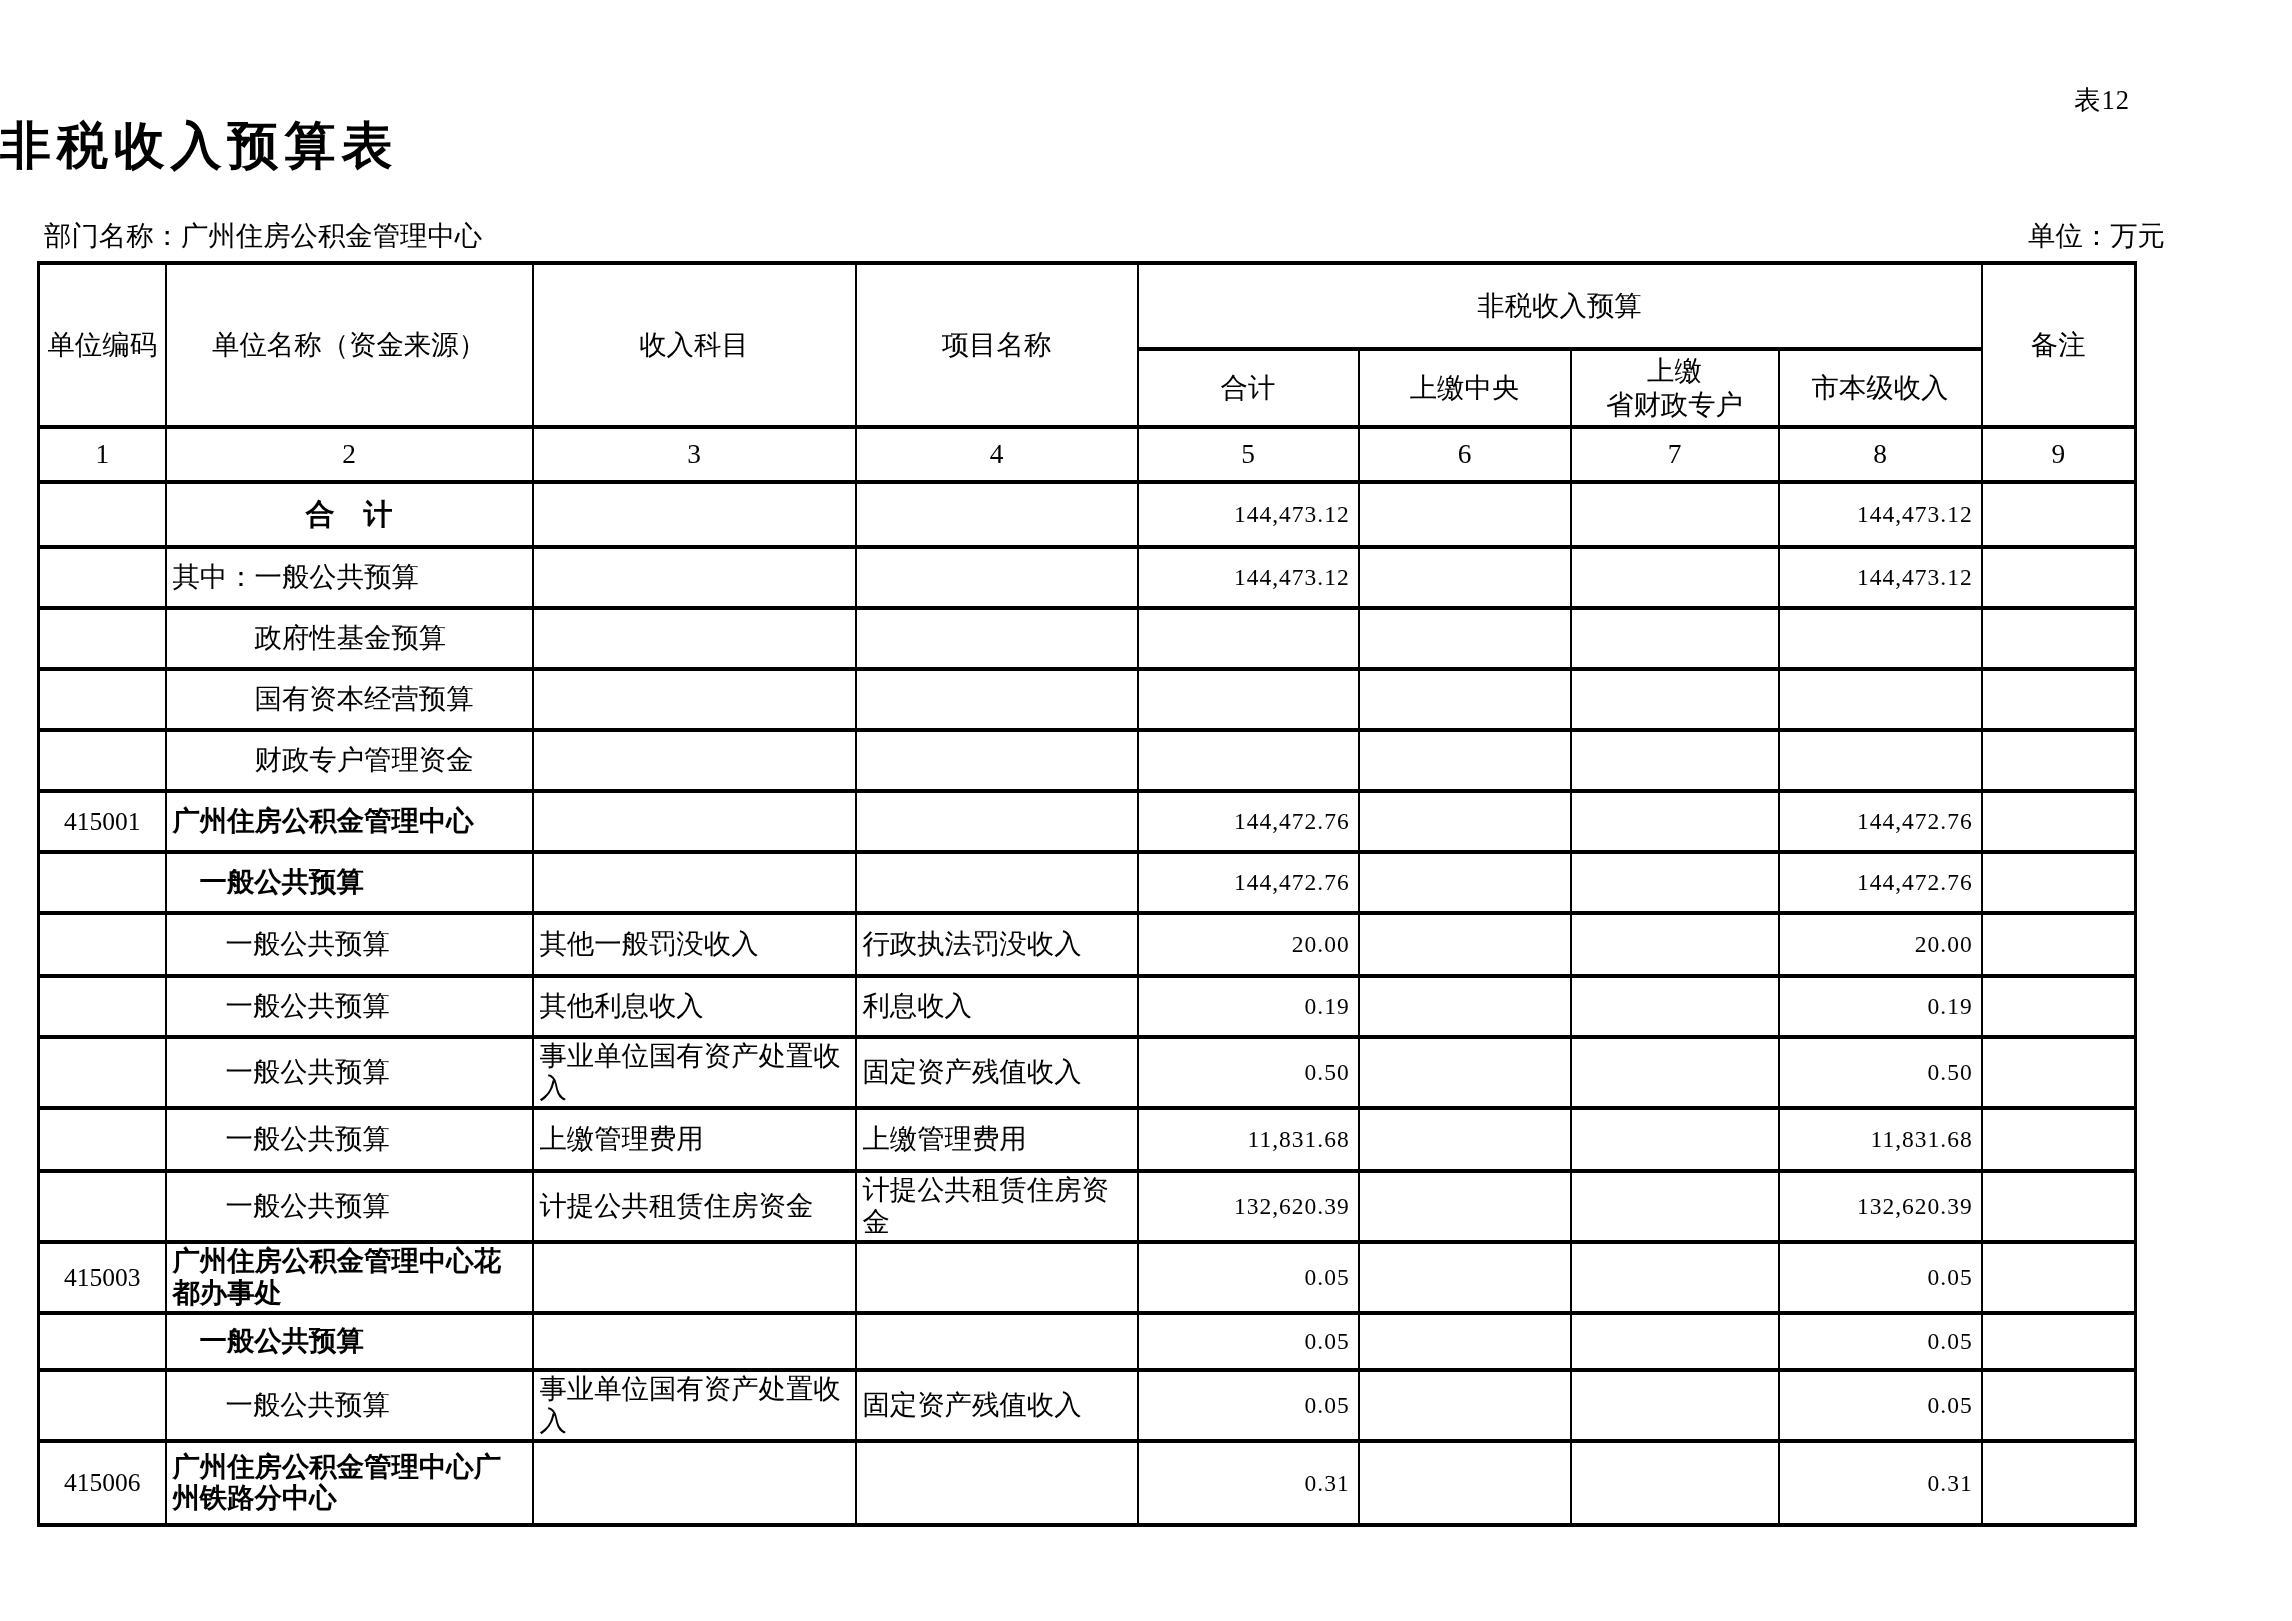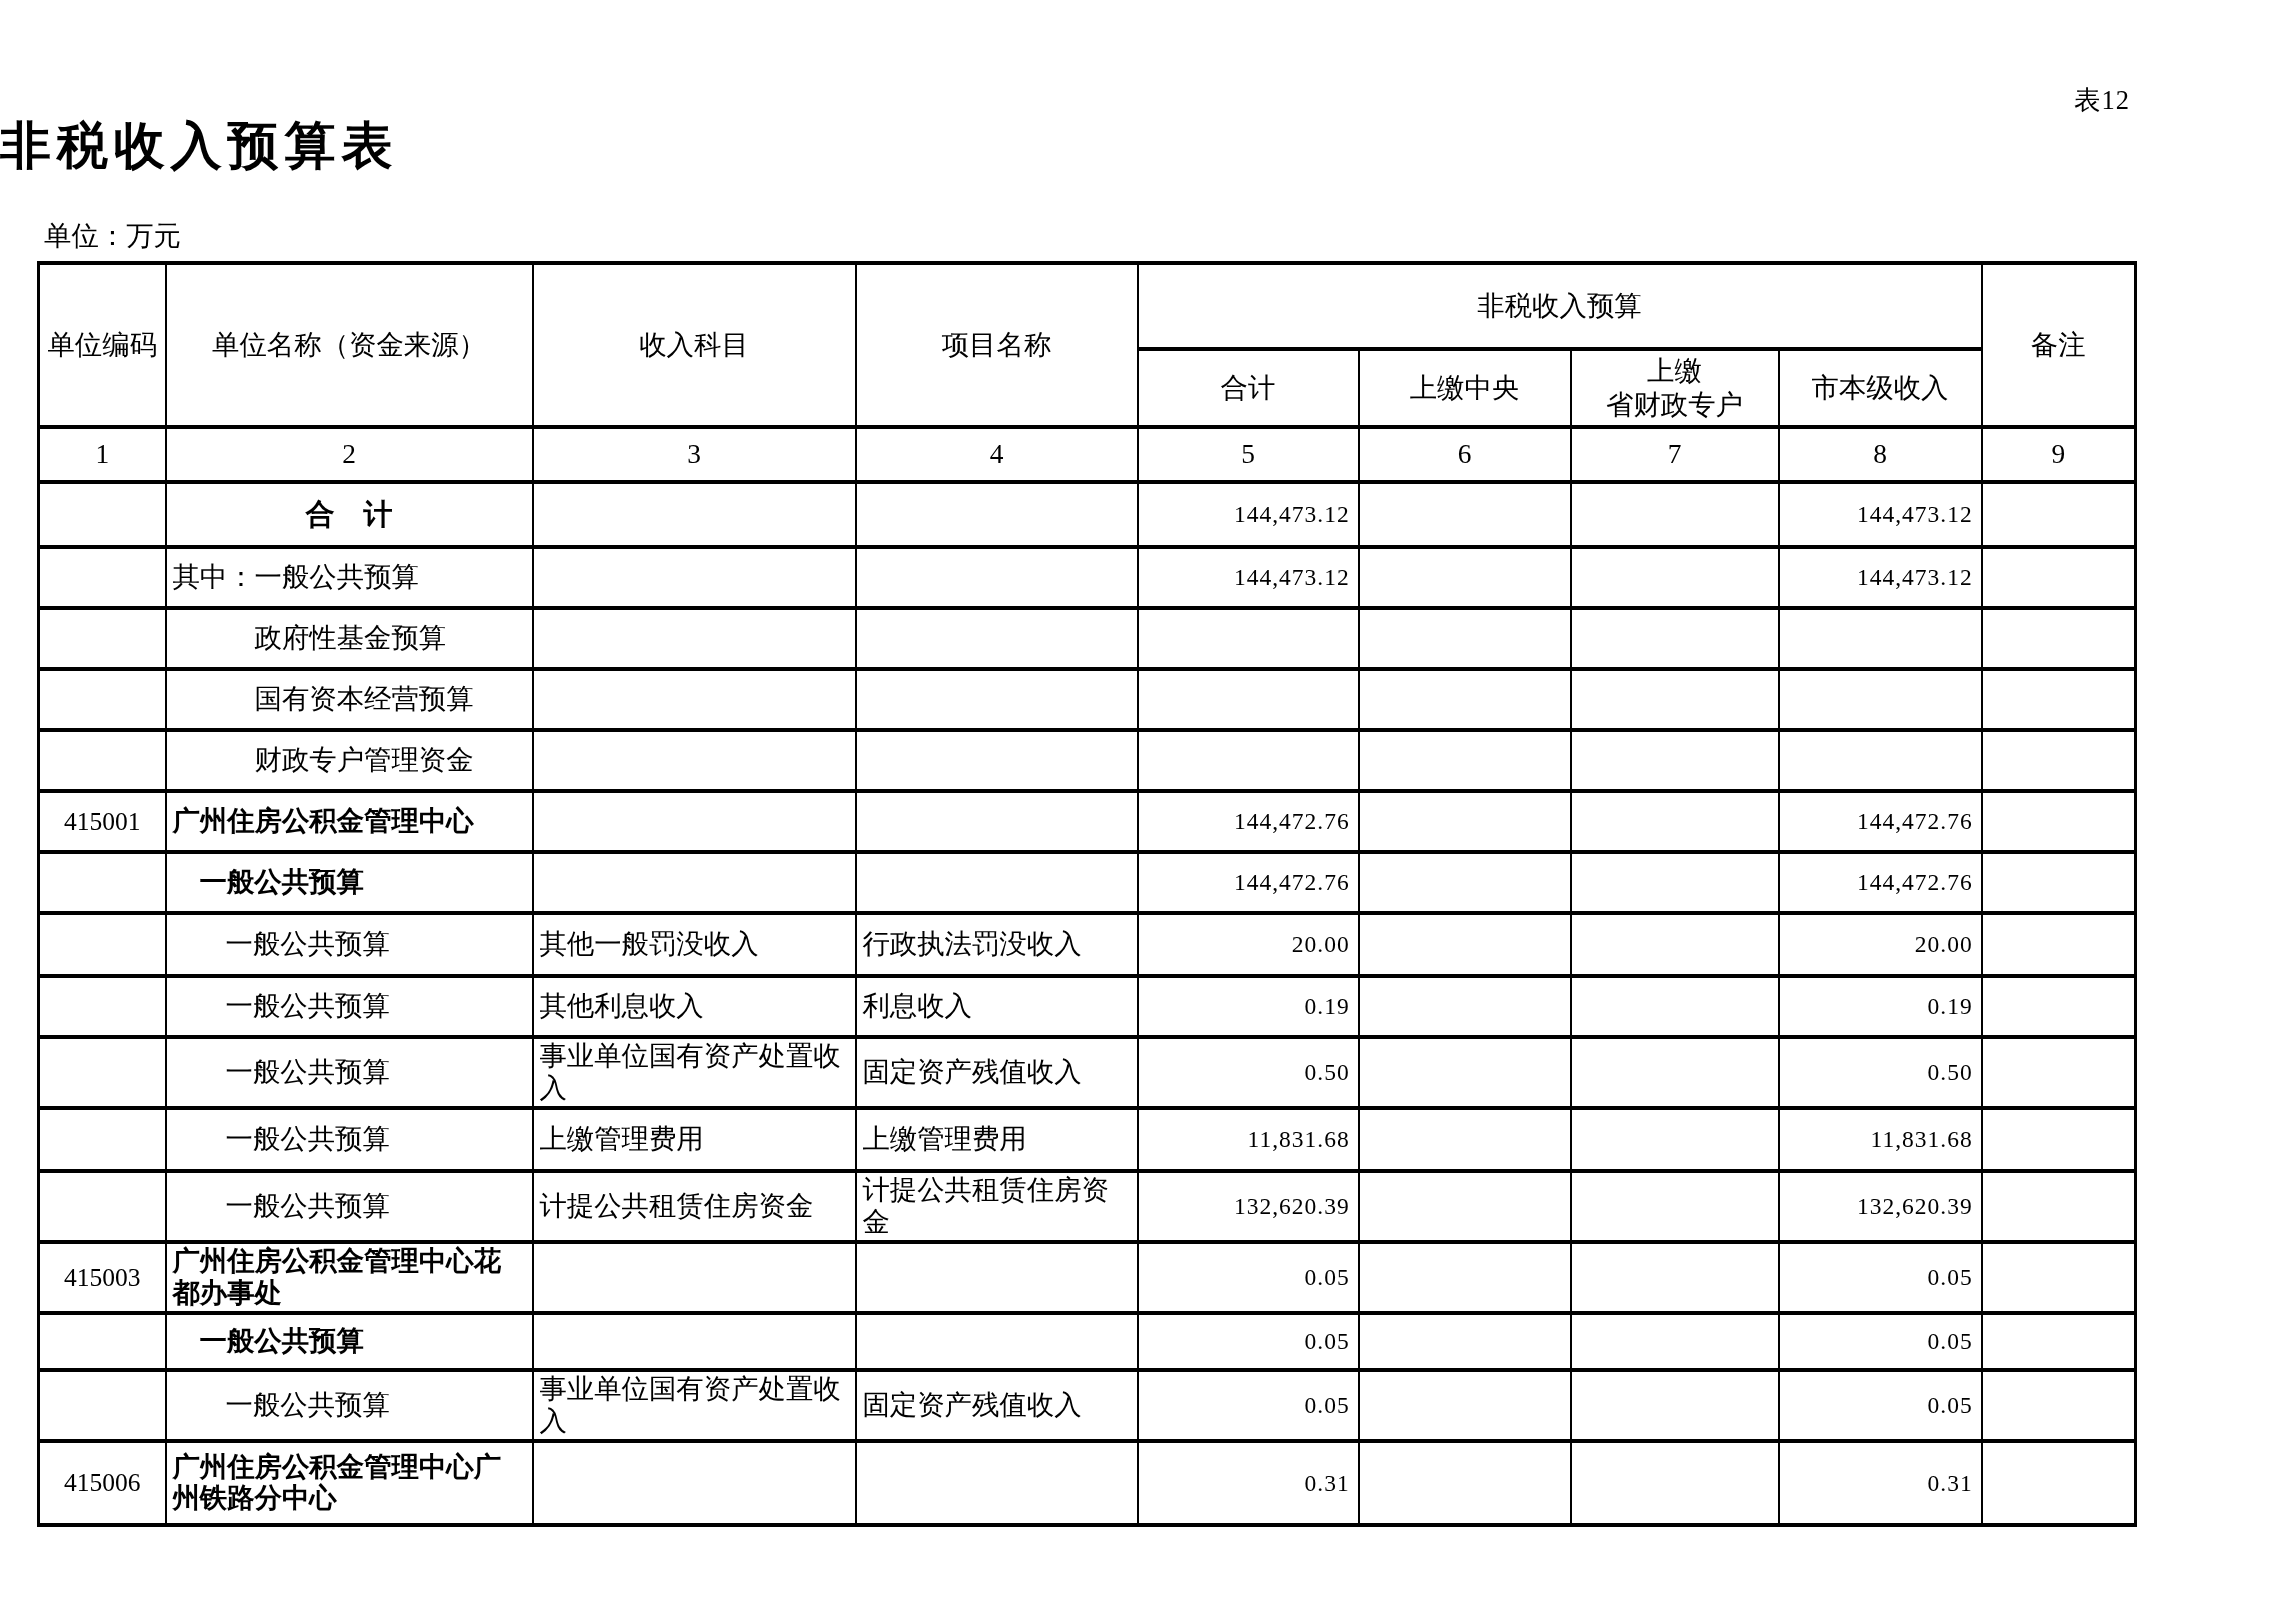--- a/index.html
+++ b/index.html
@@ -46,20 +46,21 @@
   td.subject,td.project{text-align:left;}
 </style>
 </head>
 <body>
 
 <div class="sheet-label">表12</div>
 
 <div class="doc-title">非税收入预算表</div>
 
 <div class="meta-row">
+  <span>部门名称：广州住房公积金管理中心</span>
   <span>单位：万元</span>
 </div>
 
 <table class="budget-table">
   <colgroup>
     <col style="width:127px">
       <col style="width:367px">
       <col style="width:323px">
     <col style="width:282px">
       <col style="width:221px">

